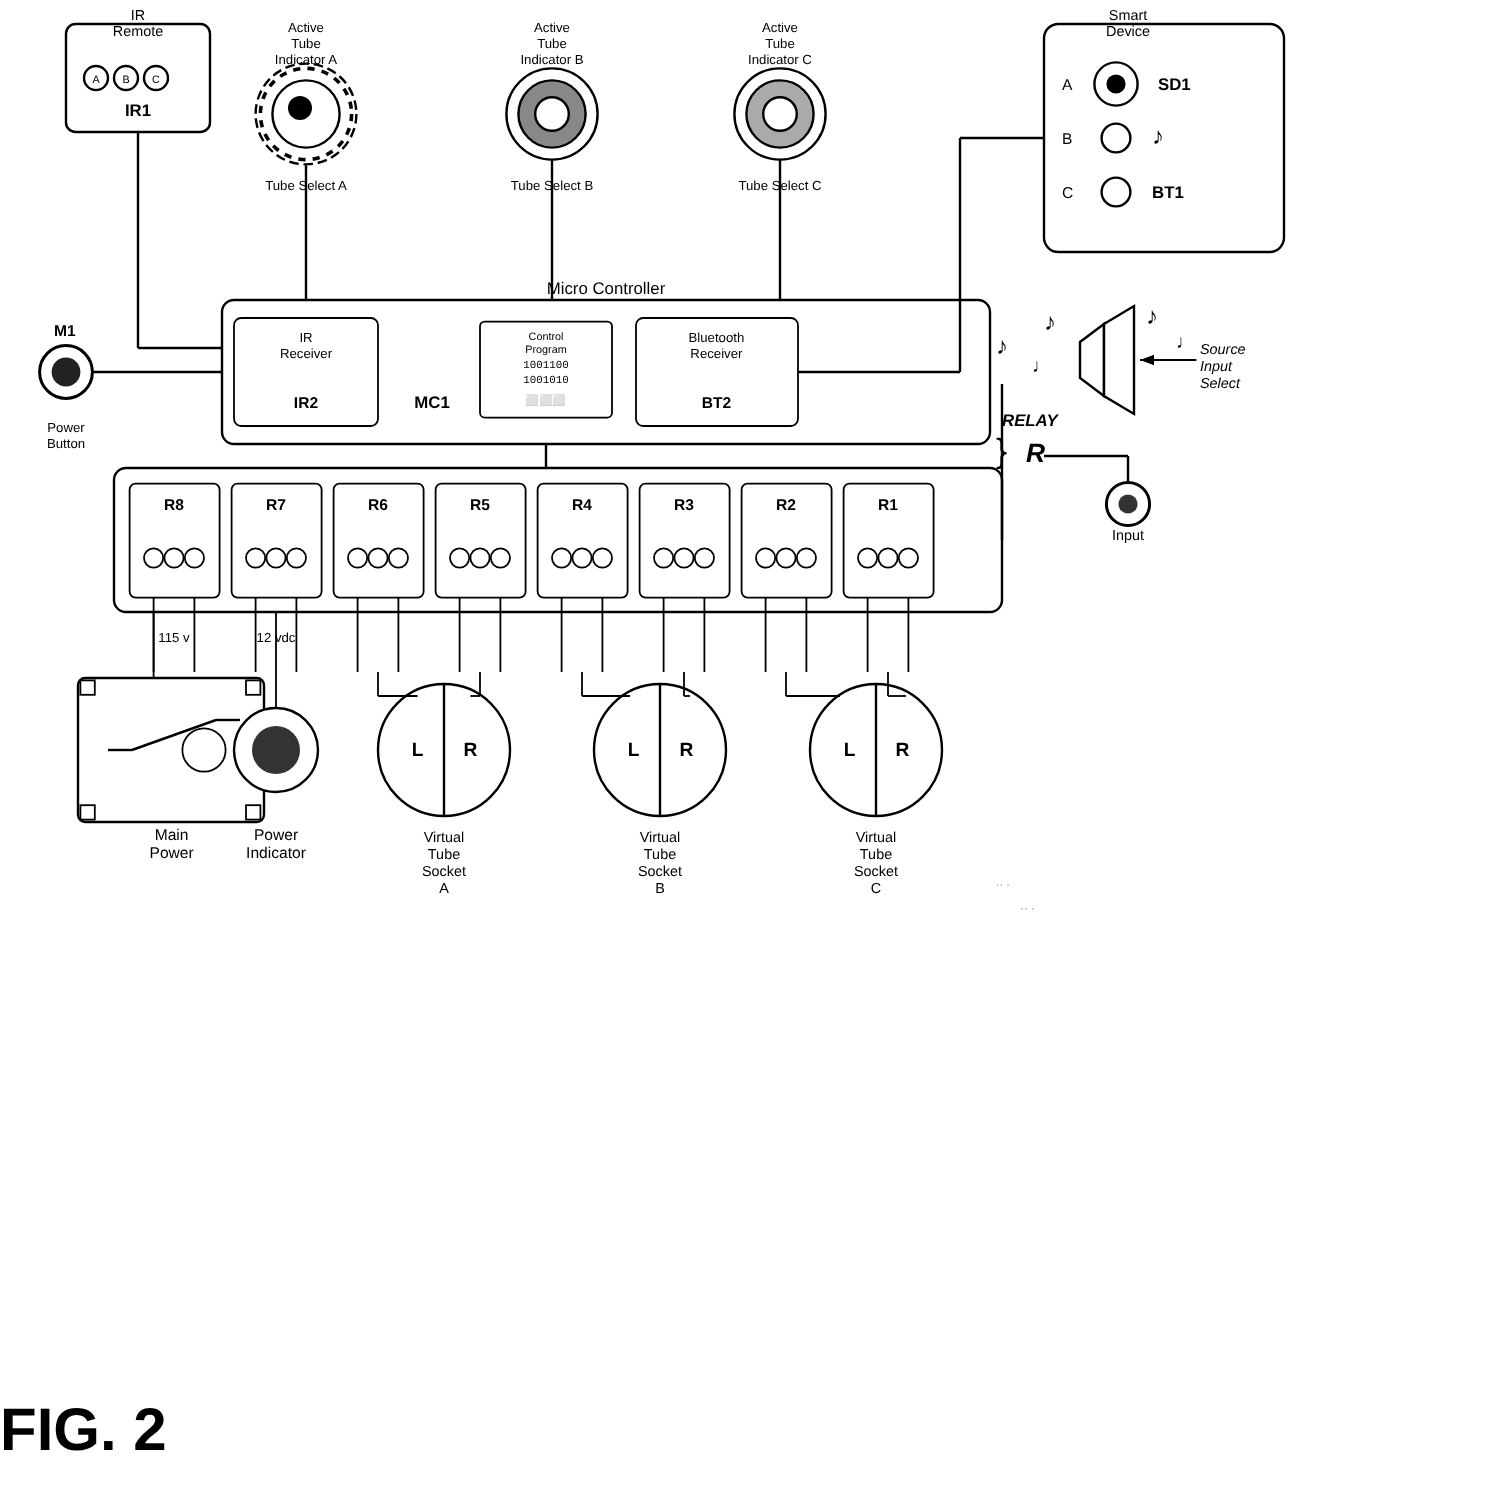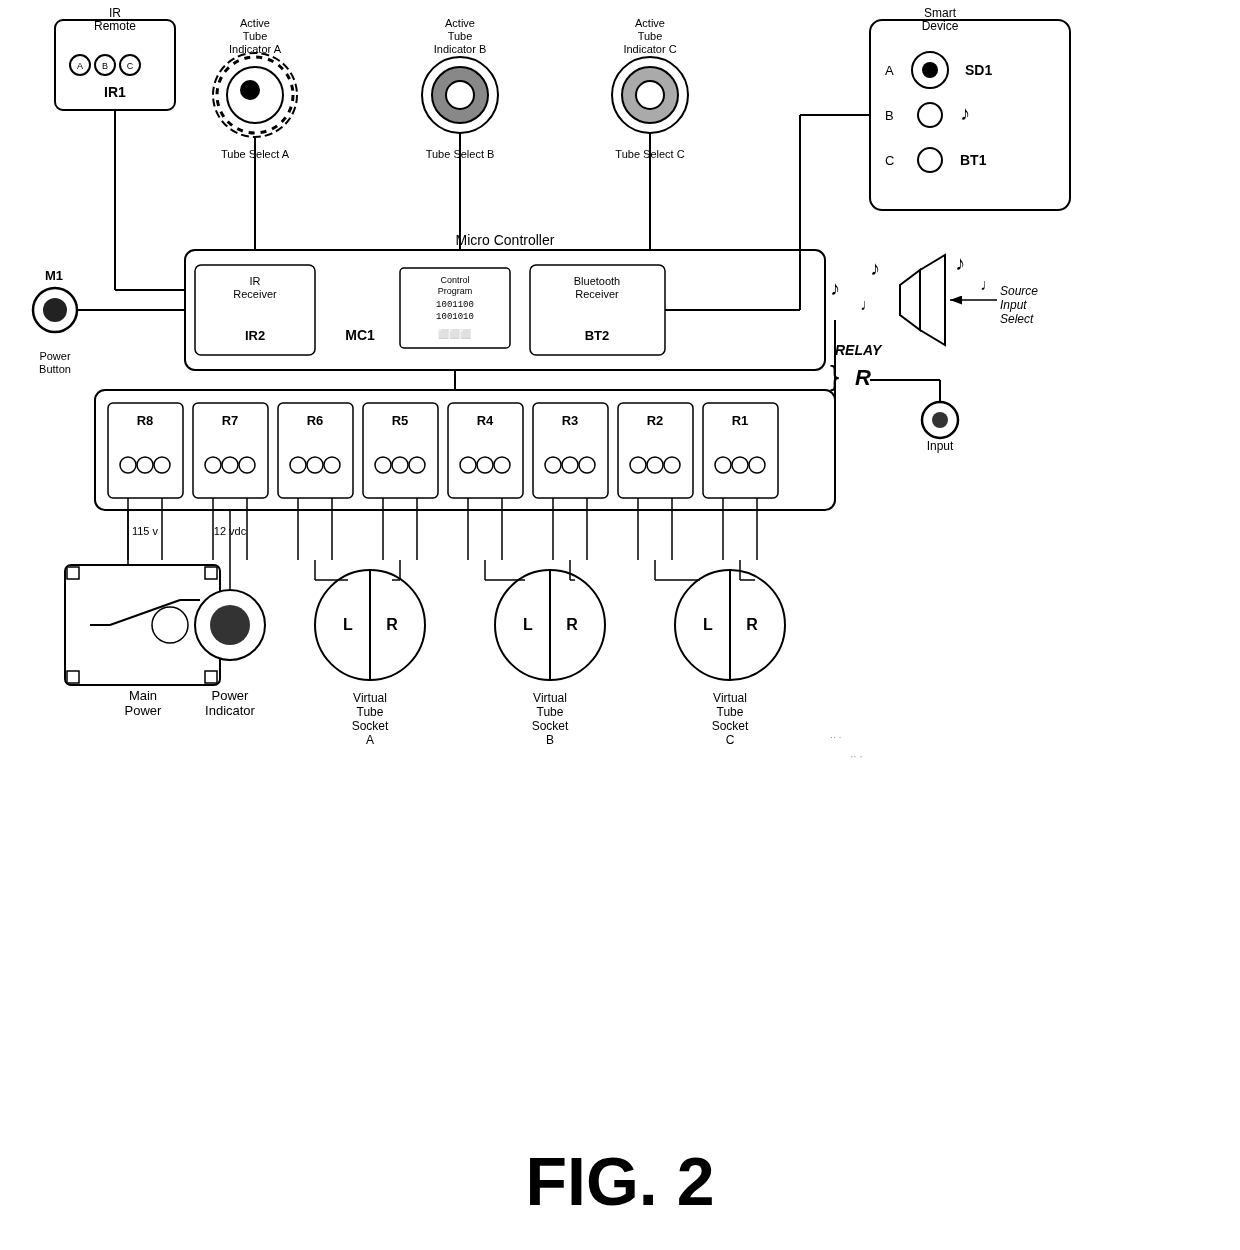--- a/index.html
+++ b/index.html
@@ -20,22 +20,22 @@
     svg#main-svg {
       position: absolute;
       top: 0; left: 0;
       width: 1240px;
       height: 980px;
     }
     #fig-label {
       position: absolute;
       bottom: 30px;
       left: 0; right: 0;
-      text-align: center;
-      font-size: 68px;
+      text-align: left;
+      font-size: 50px;
       font-weight: 900;
       font-family: Arial, sans-serif;
       color: #000;
     }
   </style>
 </head>
 <body>
 
 <div id="diagram-container">
   <svg id="main-svg" viewBox="0 0 1240 980" xmlns="http://www.w3.org/2000/svg">

